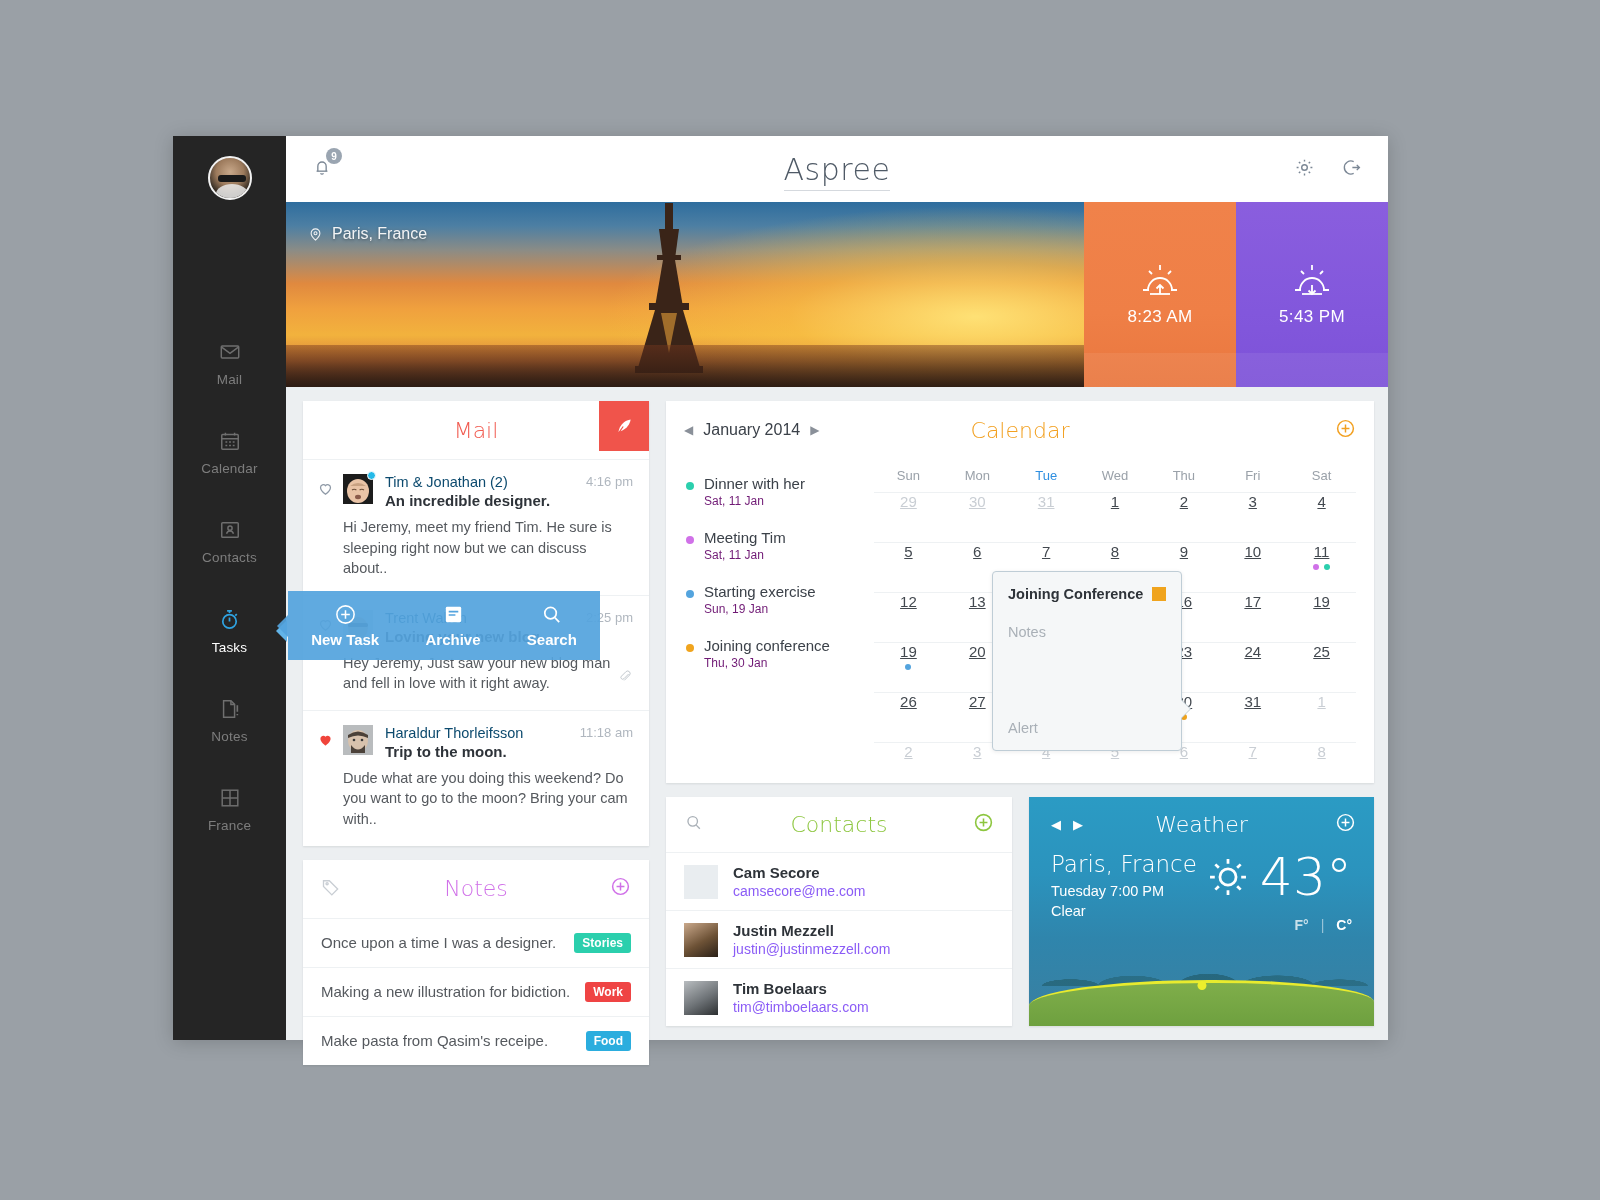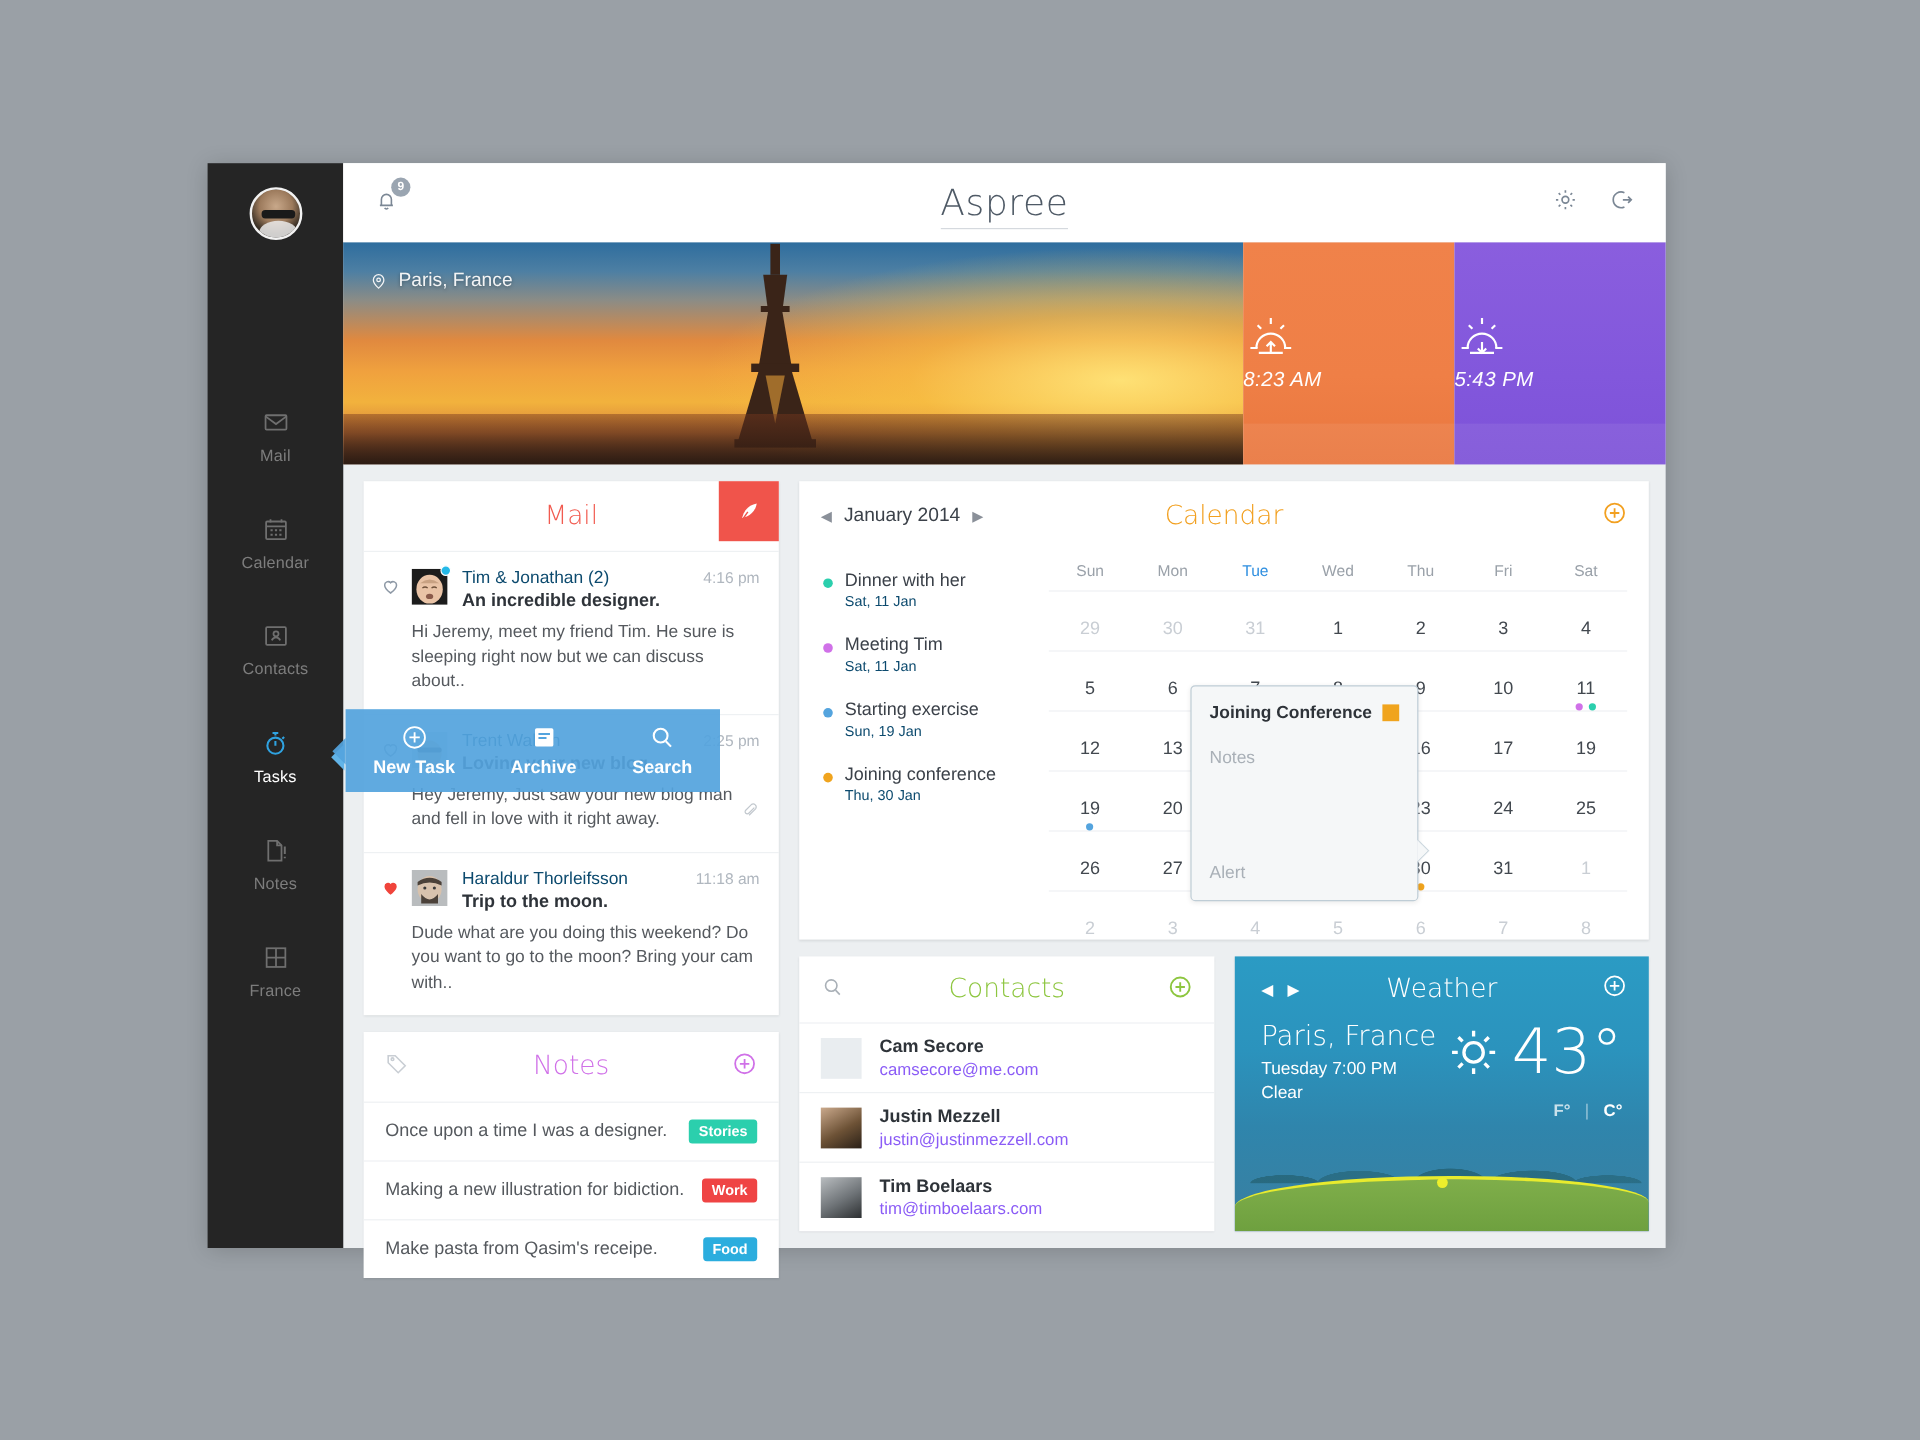--- a/index.html
+++ b/index.html
@@ -106,23 +106,23 @@
     position: absolute; left: 0; right: 0; bottom: 0; height: 42px;
     background: linear-gradient(to bottom, rgba(120,56,30,.45), rgba(42,26,18,.95));
   }
   .geo {
     position: absolute; left: 22px; top: 23px; z-index: 3;
     color: #f3f4f5; font-size: 16px;
     display: flex; align-items: center; gap: 9px;
     text-shadow: 0 1px 3px rgba(0,0,0,.35);
   }
   .suncell {
-    width: 176px; display: flex; flex-direction: column;
-    align-items: flex-start; justify-content: center; color: #fff;
-    position: relative; overflow: hidden; flex: none; font-style: italic;
+    width: 152px; display: flex; flex-direction: column;
+    align-items: center; justify-content: center; color: #fff;
+    position: relative; overflow: hidden; flex: none;
   }
   .suncell.sunrise { background: linear-gradient(to bottom, #f0824a, #ef7f46 60%, #e9773f); }
   .suncell.sunset  { background: linear-gradient(to bottom, #8a5ede, #8257dc 60%, #7d52d8); }
   .suncell .stime { margin-top: 10px; font-size: 17px; letter-spacing: .4px; }
   .suncell .skyline {
     position: absolute; left: 0; right: 0; bottom: 0; height: 34px;
     background: rgba(255,255,255,.07);
   }
 
   
@@ -204,33 +204,33 @@
   .cal-card { flex: 1; display: flex; flex-direction: column; min-height: 0; }
   .cal-title { color: #f2a020; }
   .cal-nav { display: flex; align-items: center; gap: 10px; color: #3b4149; font-size: 16px; z-index: 2; }
   .cal-nav .arw { color: #8a9099; font-size: 12px; cursor: pointer; }
   .cal-head .plus { margin-left: auto; margin-right: 18px; color: #f2a020; z-index: 2; }
   .cal-body { flex: 1; display: flex; padding: 0 18px 18px; min-height: 0; }
   .ev-list { width: 190px; flex: none; padding-top: 16px; }
   .ev { display: flex; margin-bottom: 21px; }
   .ev .ed { width: 8px; height: 8px; border-radius: 50%; margin: 7px 10px 0 2px; flex: none; }
   .ev .et { font-size: 15px; color: #3b4149; }
-  .ev .es { font-size: 12px; color: #0c4a6e; margin-top: 2px; }
+  .ev .es { font-size: 12px; color: #701a75; margin-top: 2px; }
   .cal-grid { flex: 1; min-width: 0; position: relative; }
   .dow-row, .day-row { display: flex; }
   .dow, .day {
     flex: 1; text-align: center; font-size: 13px; color: #9aa1a9;
     padding: 9px 0;
   }
   .dow.today { color: #2f8fe0; }
   .day-row { border-top: 1px solid #eef1f3; }
   .day {
     font-size: 15px; color: #42484f; height: 49px;
-    display: flex; flex-direction: column; align-items: center; justify-content: flex-end;
-    position: relative; padding: 0; cursor: pointer;
+    display: flex; flex-direction: column; align-items: center; justify-content: flex-start;
+    position: relative; padding: 0; cursor: pointer; text-decoration: underline;
   }
   .day.mute { color: #c9ced4; }
   .day .dots { display: flex; gap: 5px; margin-top: 4px; height: 6px; }
   .day .dots i { width: 6px; height: 6px; border-radius: 50%; display: block; }
   .cal-pop {
     position: absolute; left: 118px; top: 112px; width: 190px; height: 180px;
     background: #f5f7f8; border: 1px solid #bfcdd6; border-radius: 4px;
     box-shadow: 0 1px 4px rgba(0,0,0,.08); z-index: 7;
     padding: 14px 15px; display: flex; flex-direction: column;
   }

